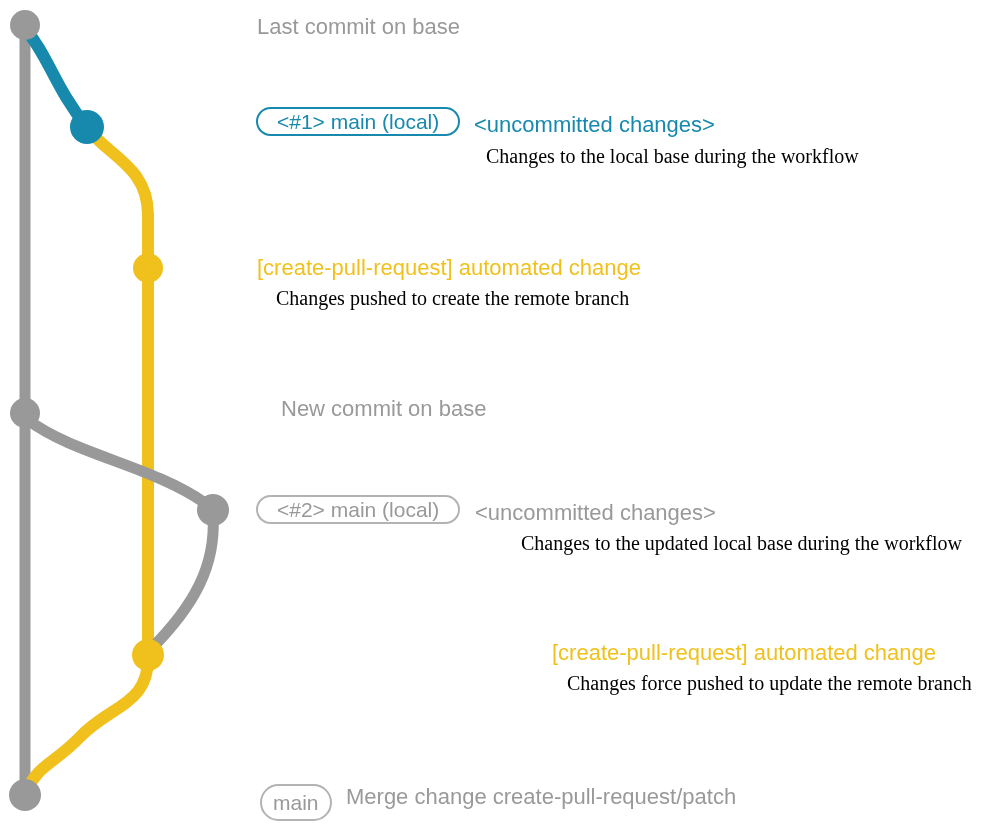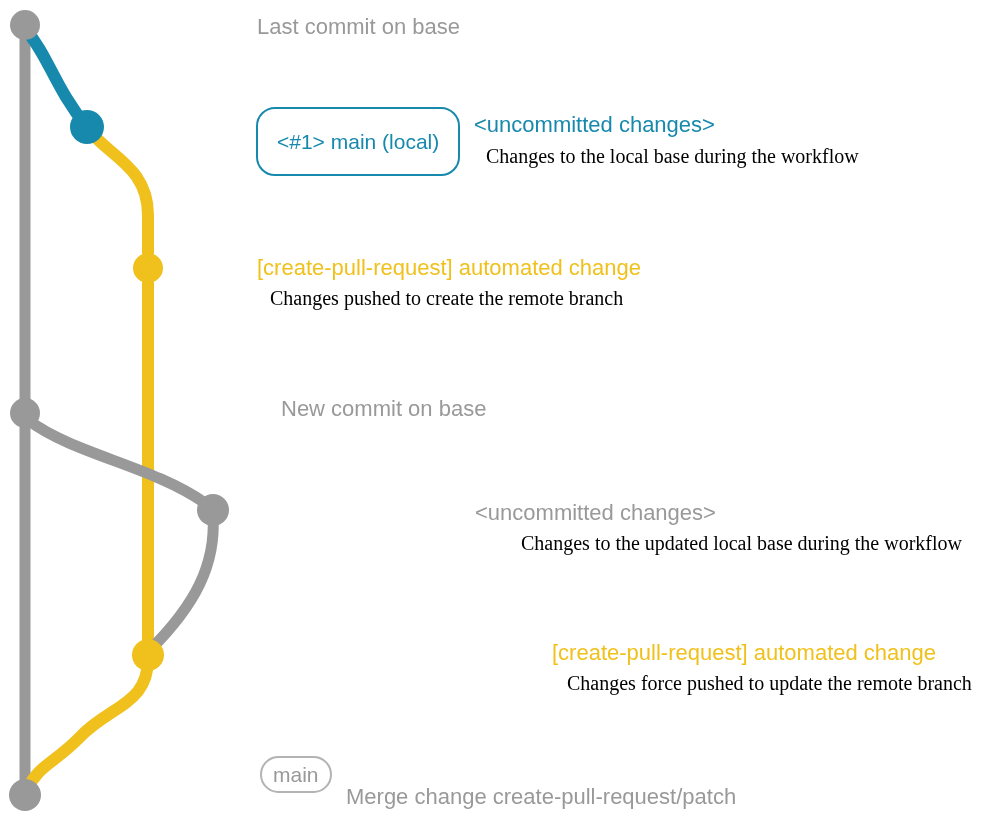--- a/index.html
+++ b/index.html
@@ -33,21 +33,21 @@
     font-family: "Liberation Sans", sans-serif;
   }
   .gray-text   { color: var(--gray); text-align: right; }
   .teal-text   { color: var(--teal); }
   .yellow-text { color: var(--yellow); text-align: center; }
 
   .badge {
     display: inline-block;
     font-size: 21px;
     line-height: 1.2;
-    padding: 20px 19px;
+    padding: 0 19px;
     border: 2px solid;
     border-radius: 19px;
     background: var(--bg, #ffffff);
   }
   .badge.teal   { color: var(--teal);   border-color: var(--teal); }
   .badge.yellow { color: var(--yellow); border-color: var(--yellow); }
   .badge.gray   { color: var(--gray);   border-color: var(--graylight); }
   .badge.small  { padding: 4px 11px; }
 
   .desc {
@@ -85,26 +85,27 @@
     <circle cx="25" cy="795" r="16" class="fill-gray"></circle>
   </svg>
 
   <div class="abs heading gray-text" style="left:257px; top:14px;">Last commit on base</div>
 
   <div class="abs badge teal" style="left:256px; top:107px;">&lt;#1&gt; main (local)</div>
   <div class="abs heading teal-text" style="left:474px; top:112px;">&lt;uncommitted changes&gt;</div>
   <div class="abs desc" style="left:486px; top:144px;">Changes to the local base during the workflow</div>
 
   <div class="abs heading yellow-text" style="left:257px; top:255px;">[create-pull-request] automated change</div>
-  <div class="abs desc" style="left:270px; top:286px;">Changes pushed to create the remote branch</div>
+  <div class="abs desc" style="left:276px; top:286px;">Changes pushed to create the remote branch</div>
 
   <div class="abs heading gray-text" style="left:257px; top:396px;margin-left:24px;">New commit on base</div>
 
+  <div class="abs badge gray" style="left:256px; top:495px;">&lt;#2&gt; main (local)</div>
   <div class="abs heading gray-text" style="left:475px; top:500px;">&lt;uncommitted changes&gt;</div>
   <div class="abs desc" style="left:487px; top:531px;margin-left:34px;">Changes to the updated local base during the workflow</div>
 
   <div class="abs heading yellow-text" style="left:552px; top:640px;">[create-pull-request] automated change</div>
   <div class="abs desc" style="left:567px; top:671px;">Changes force pushed to update the remote branch</div>
 
-  <div class="abs badge gray small" style="left:260px; top:756px;">main</div>
+  <div class="abs badge gray small" style="left:260px; top:784px;">main</div>
   <div class="abs heading gray-text" style="left:346px; top:784px;">Merge change create-pull-request/patch</div>
 
 </div>
 
 </body></html>

